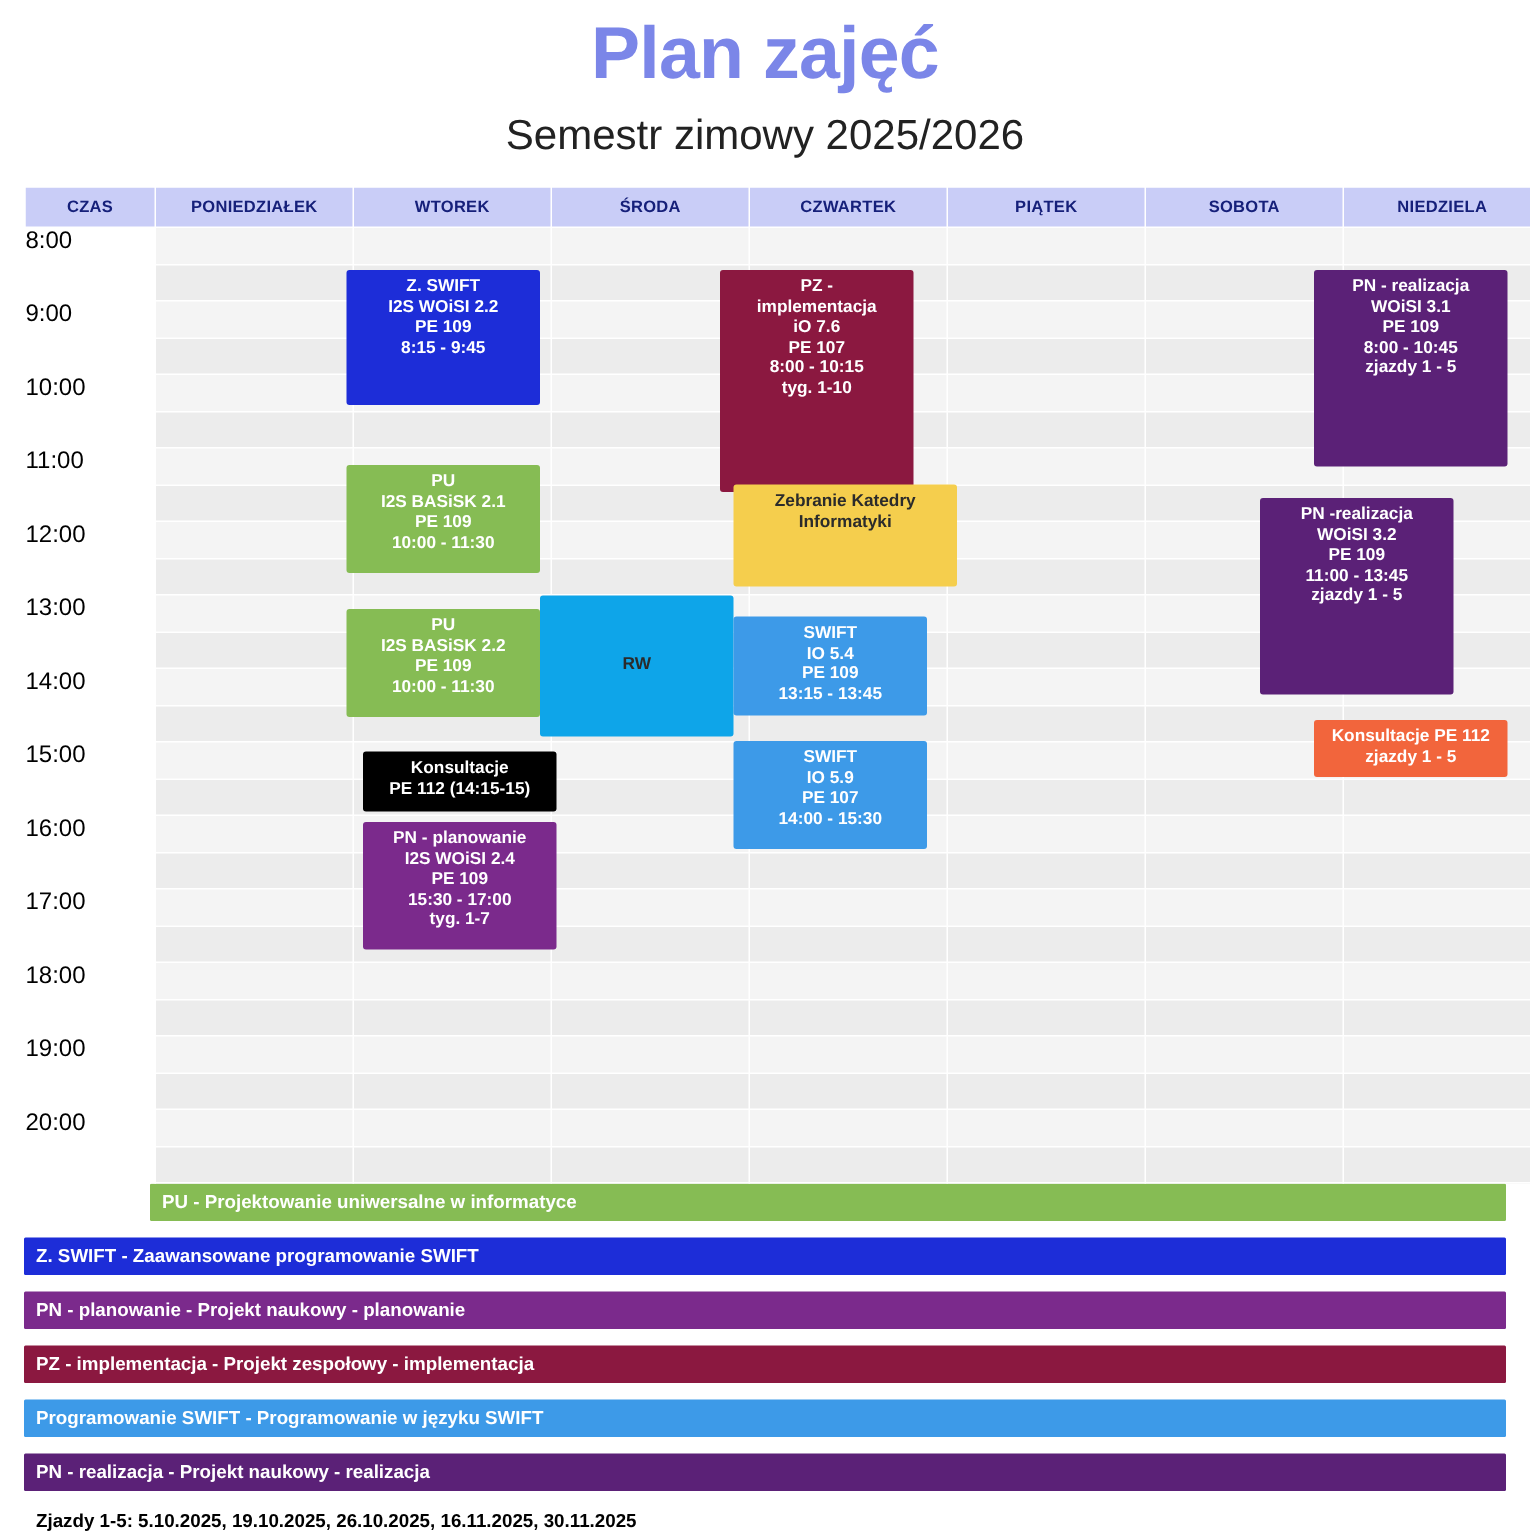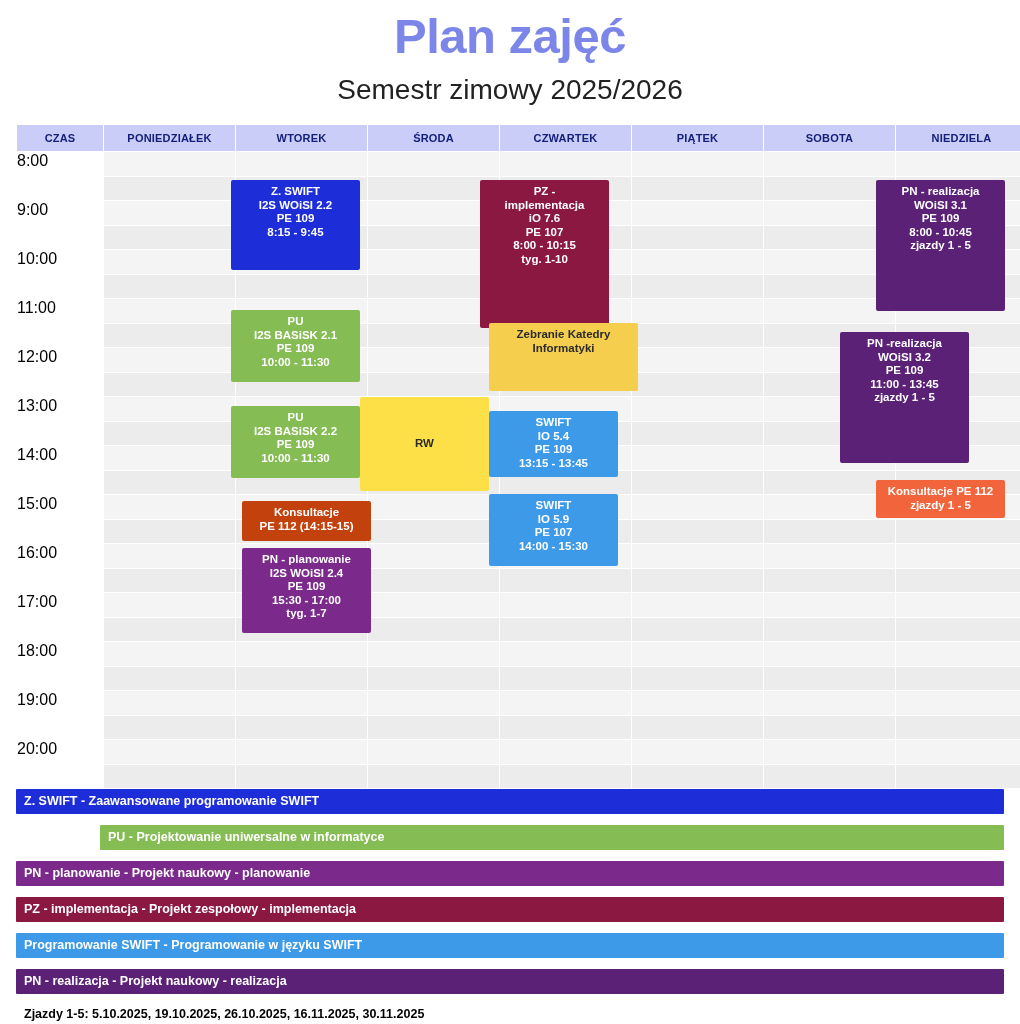--- a/index.html
+++ b/index.html
@@ -425,36 +425,36 @@
           <span class="line">Zebranie Katedry</span>
           <span class="line">Informatyki</span>
         </div>
         <div class="ev" style="left: 824px; top: 178px; width: 129px; height: 131px; background: rgb(91, 33, 119);">
           <span class="line">PN -realizacja</span>
           <span class="line">WOiSI 3.2</span>
           <span class="line">PE 109</span>
           <span class="line">11:00 - 13:45</span>
           <span class="line">zjazdy 1 - 5</span>
         </div>
-        <div class="ev" style="left: 344px; top: 243px; width: 129px; height: 94px; background: #fde047; color: rgb(43, 43, 43); display: flex; flex-direction: column; align-items: center; justify-content: center; padding: 0px;">
+        <div class="ev" style="left: 344px; top: 243px; width: 129px; height: 94px; background: #0ea5e9; color: rgb(43, 43, 43); display: flex; flex-direction: column; align-items: center; justify-content: center; padding: 0px;">
           <span class="line">RW</span>
         </div>
         <div class="ev" style="left: 215px; top: 252px; width: 129px; height: 72px; background: rgb(134, 188, 84);">
           <span class="line">PU</span>
           <span class="line">I2S BASiSK 2.2</span>
           <span class="line">PE 109</span>
           <span class="line">10:00 - 11:30</span>
         </div>
         <div class="ev" style="left: 473px; top: 257px; width: 129px; height: 66px; background: rgb(61, 154, 232);">
           <span class="line">SWIFT</span>
           <span class="line">IO 5.4</span>
           <span class="line">PE 109</span>
           <span class="line">13:15 - 13:45</span>
         </div>
-        <div class="ev" style="left: 226px; top: 347px; width: 129px; height: 40px; background: #c2410c;">
+        <div class="ev" style="left: 226px; top: 347px; width: 129px; height: 40px; background: #000000;">
           <span class="line">Konsultacje</span>
           <span class="line">PE 112 (14:15-15)</span>
         </div>
         <div class="ev" style="left: 473px; top: 340px; width: 129px; height: 72px; background: rgb(61, 154, 232);">
           <span class="line">SWIFT</span>
           <span class="line">IO 5.9</span>
           <span class="line">PE 107</span>
           <span class="line">14:00 - 15:30</span>
         </div>
         <div class="ev" style="left: 860px; top: 326px; width: 129px; height: 38px; background: rgb(242, 101, 60);">
@@ -465,22 +465,22 @@
           <span class="line">PN - planowanie</span>
           <span class="line">I2S WOiSI 2.4</span>
           <span class="line">PE 109</span>
           <span class="line">15:30 - 17:00</span>
           <span class="line">tyg. 1-7</span>
         </div>
       </div>
   </div>
 
   <div class="legend" id="legend">
+      <div class="legend-row legend-offset" style="background: rgb(134, 188, 84);">PU - Projektowanie uniwersalne w informatyce</div>
       <div class="legend-row" style="background: rgb(29, 45, 216);">Z. SWIFT - Zaawansowane programowanie SWIFT</div>
-      <div class="legend-row legend-offset" style="background: rgb(134, 188, 84);">PU - Projektowanie uniwersalne w informatyce</div>
       <div class="legend-row" style="background: rgb(123, 42, 140);">PN - planowanie - Projekt naukowy - planowanie</div>
       <div class="legend-row" style="background: rgb(139, 24, 64);">PZ - implementacja - Projekt zespołowy - implementacja</div>
       <div class="legend-row" style="background: rgb(61, 154, 232);">Programowanie SWIFT - Programowanie w języku SWIFT</div>
       <div class="legend-row" style="background: rgb(91, 33, 119);">PN - realizacja - Projekt naukowy - realizacja</div>
       <div class="legend-note">Zjazdy 1-5: 5.10.2025, 19.10.2025, 26.10.2025, 16.11.2025, 30.11.2025</div>
     </div>
 
 </div>
 
 </body></html>

